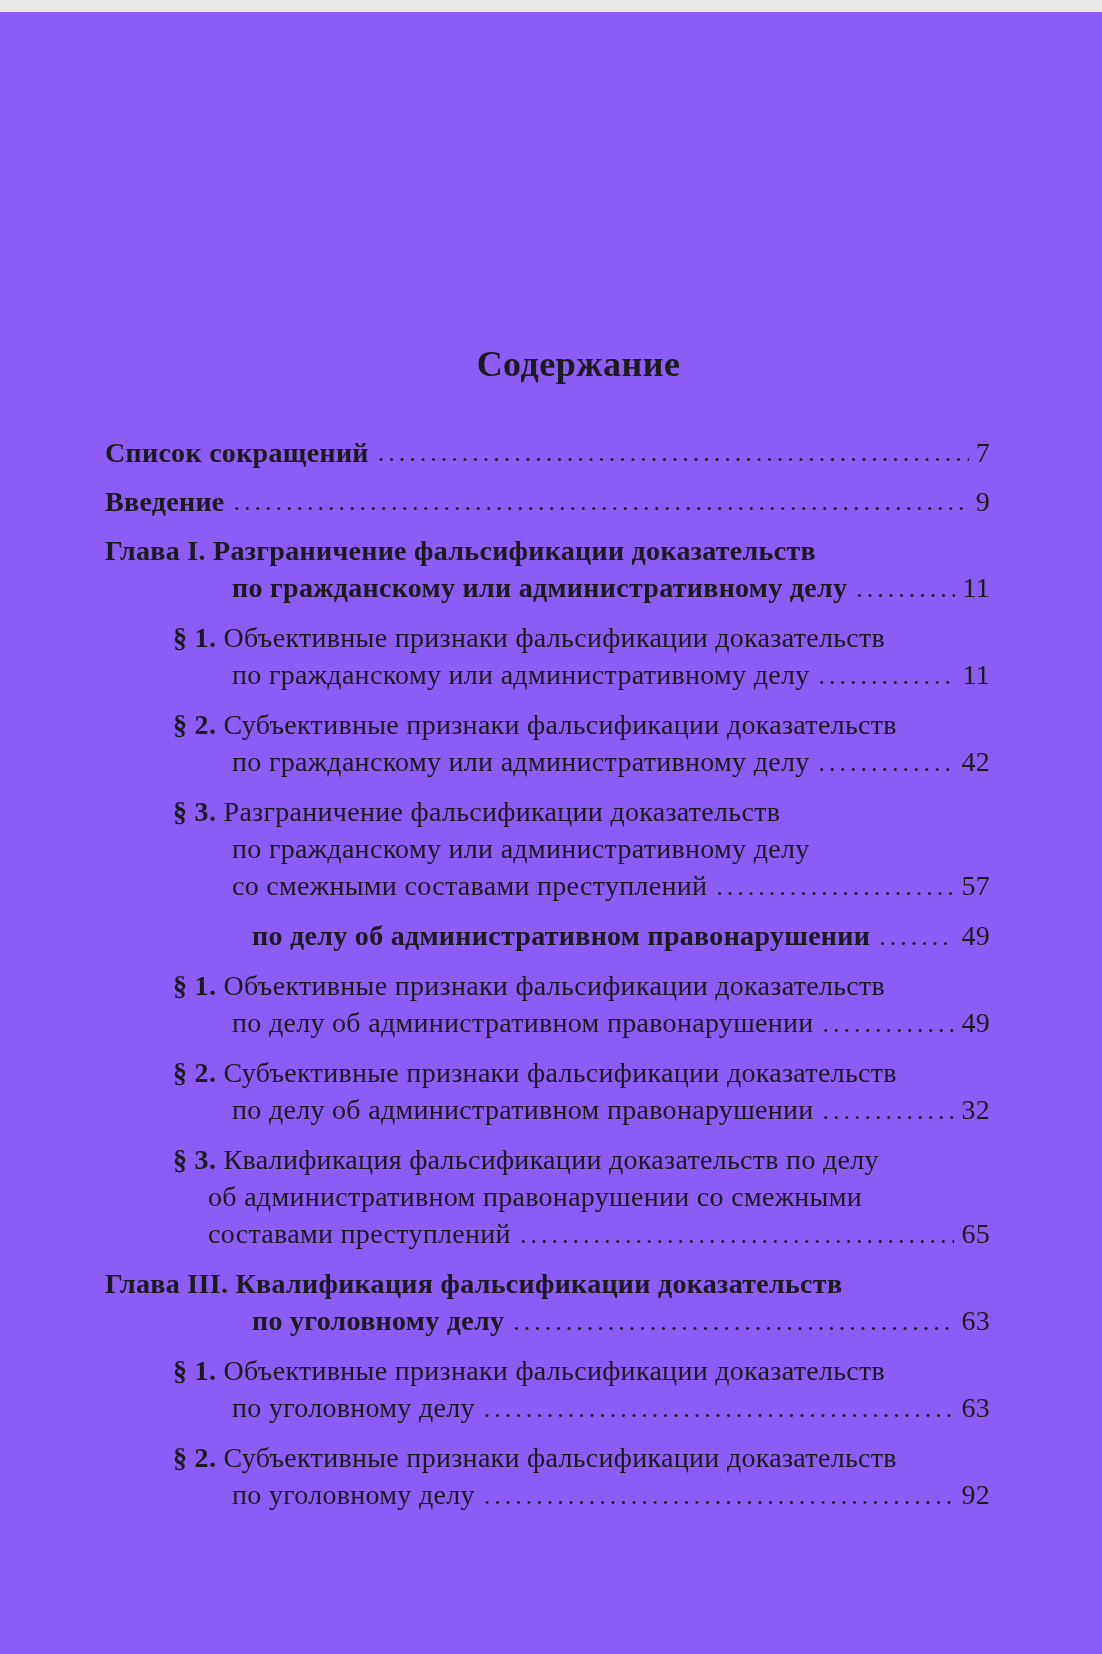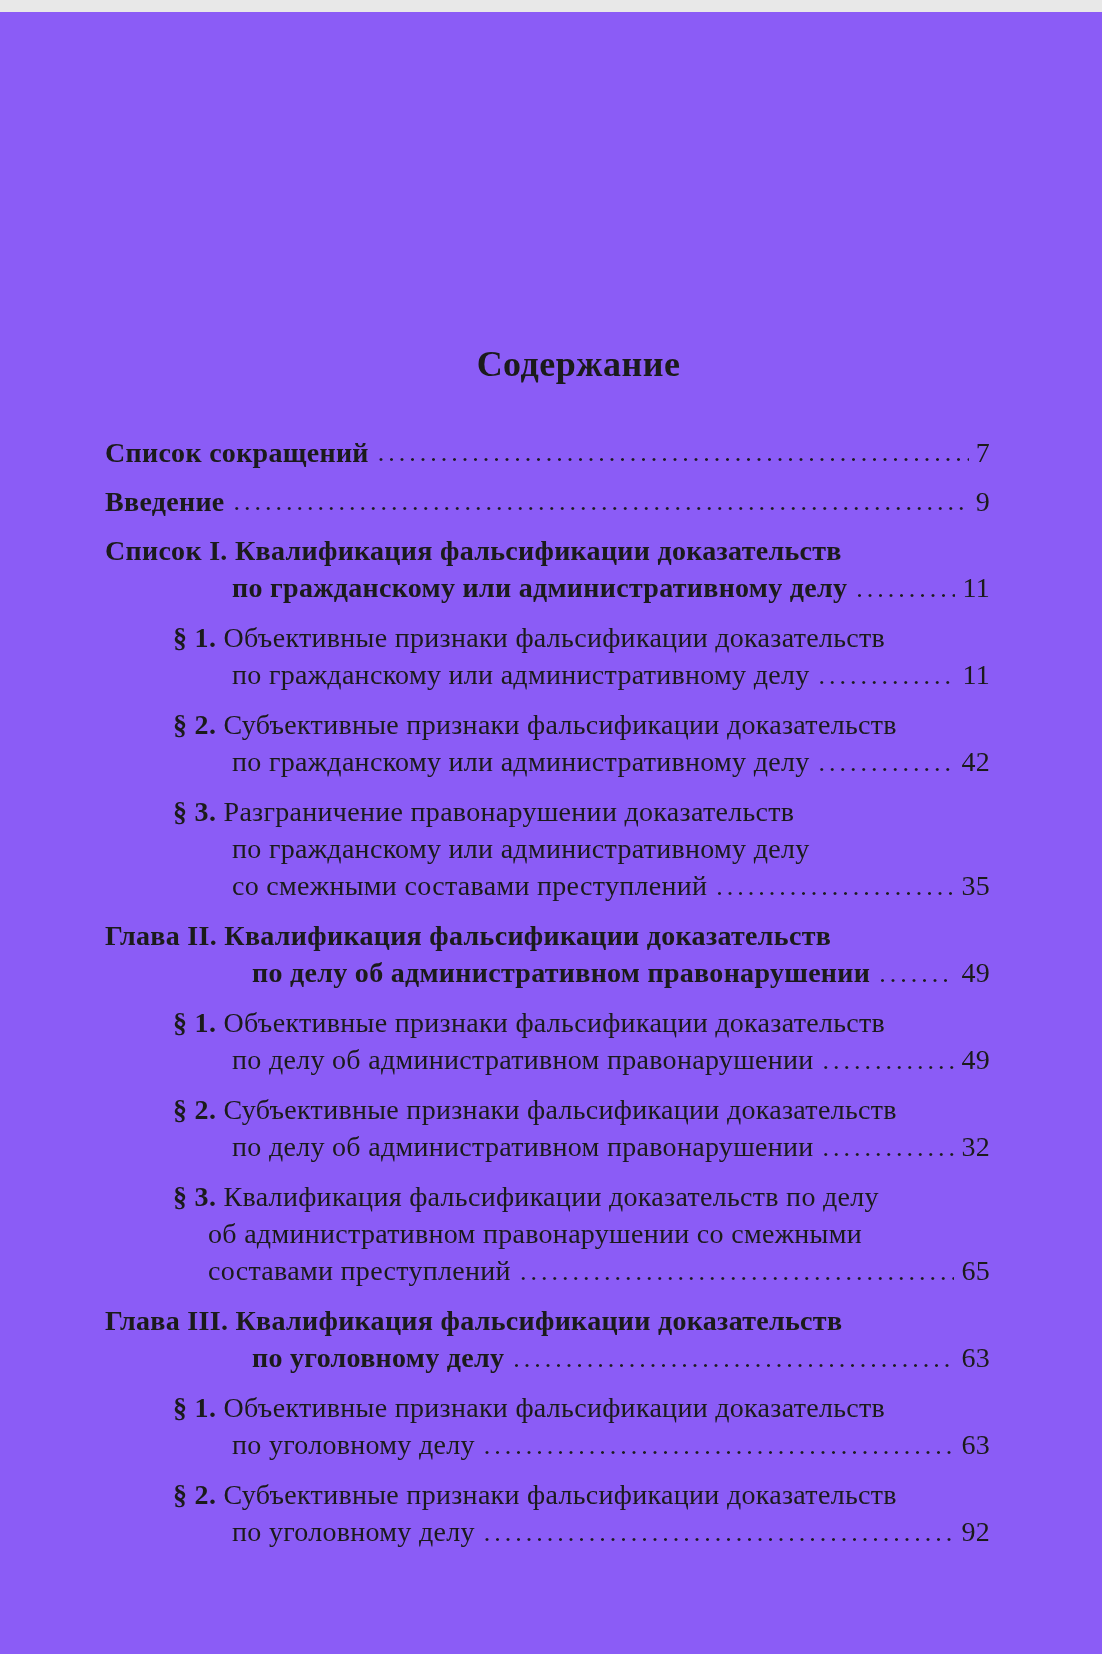--- a/index.html
+++ b/index.html
@@ -77,21 +77,21 @@
       </div>
       <div class="toc-entry">
         <div class="toc-line ind-none">
           <span class="line-text"><span class="seg bold">Введение</span></span>
           <span class="dots">....................................................................................................................................................................................</span>
           <span class="page-num">9</span>
         </div>
       </div>
       <div class="toc-entry">
         <div class="toc-line ind-none">
-          <span class="line-text"><span class="seg bold">Список I. Квалификация фальсификации доказательств</span></span>
+          <span class="line-text"><span class="seg bold">Глава I. Разграничение фальсификации доказательств</span></span>
         </div>
         <div class="toc-line ind-cont">
           <span class="line-text"><span class="seg bold">по гражданскому или административному делу</span></span>
           <span class="dots">....................................................................................................................................................................................</span>
           <span class="page-num">11</span>
         </div>
       </div>
       <div class="toc-entry">
         <div class="toc-line ind-par">
           <span class="line-text"><span class="seg bold">§ 1.</span><span class="seg"> Объективные признаки фальсификации доказательств</span></span>
@@ -107,35 +107,32 @@
           <span class="line-text"><span class="seg bold">§ 2.</span><span class="seg"> Субъективные признаки фальсификации доказательств</span></span>
         </div>
         <div class="toc-line ind-cont">
           <span class="line-text"><span class="seg">по гражданскому или административному делу</span></span>
           <span class="dots">....................................................................................................................................................................................</span>
           <span class="page-num">42</span>
         </div>
       </div>
       <div class="toc-entry">
         <div class="toc-line ind-par">
-          <span class="line-text"><span class="seg bold">§ 3.</span><span class="seg"> Разграничение правонарушении доказательств</span></span>
+          <span class="line-text"><span class="seg bold">§ 3.</span><span class="seg"> Разграничение фальсификации доказательств</span></span>
         </div>
         <div class="toc-line ind-cont">
           <span class="line-text"><span class="seg">по гражданскому или административному делу</span></span>
         </div>
         <div class="toc-line ind-cont">
           <span class="line-text"><span class="seg">со смежными составами преступлений</span></span>
           <span class="dots">....................................................................................................................................................................................</span>
-          <span class="page-num">35</span>
-        </div>
-      </div>
-      <div class="toc-entry">
-        <div class="toc-line ind-none">
-          <span class="line-text"><span class="seg bold">Глава II. Квалификация фальсификации доказательств</span></span>
-        </div>
+          <span class="page-num">57</span>
+        </div>
+      </div>
+      <div class="toc-entry">
         <div class="toc-line ind-cont-chapter">
           <span class="line-text"><span class="seg bold">по делу об административном правонарушении</span></span>
           <span class="dots">....................................................................................................................................................................................</span>
           <span class="page-num">49</span>
         </div>
       </div>
       <div class="toc-entry">
         <div class="toc-line ind-par">
           <span class="line-text"><span class="seg bold">§ 1.</span><span class="seg"> Объективные признаки фальсификации доказательств</span></span>
         </div>

